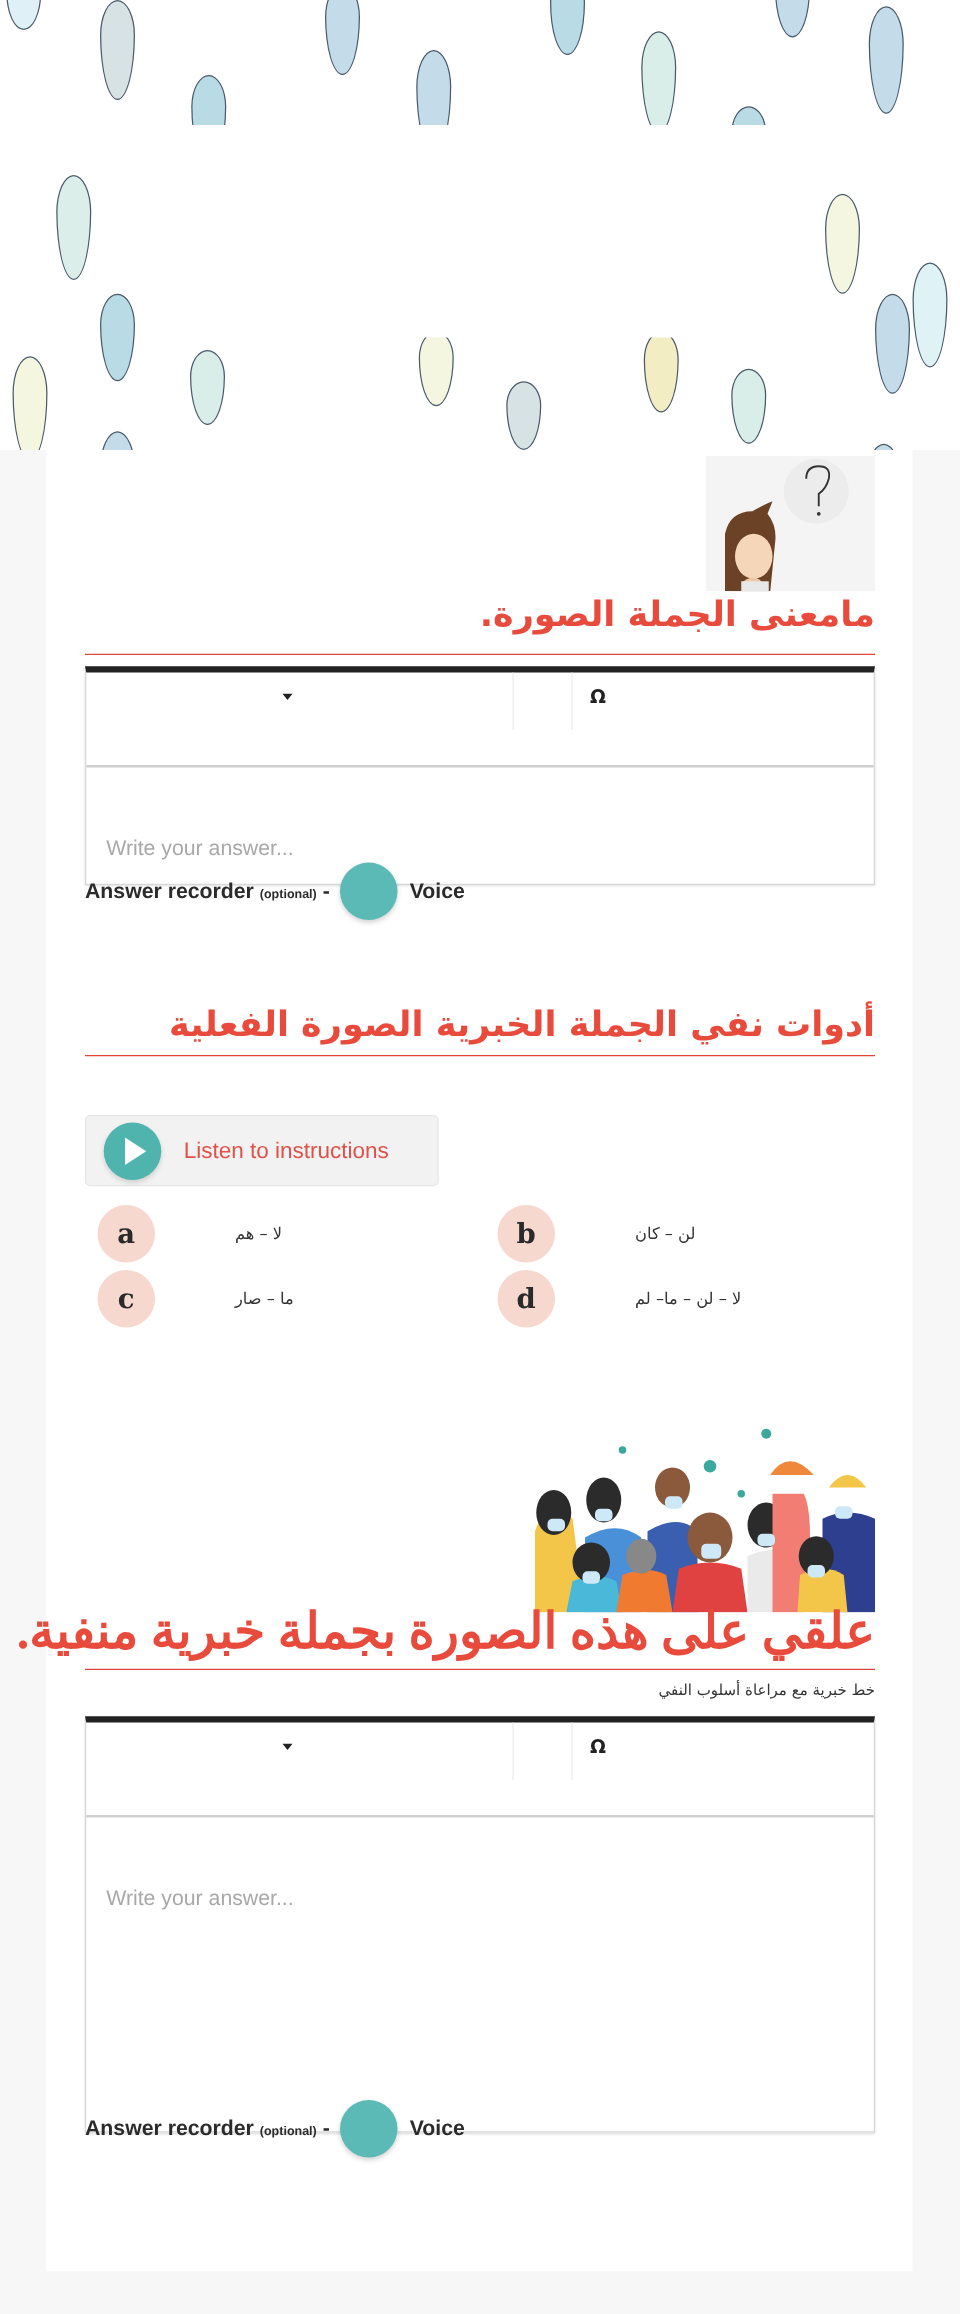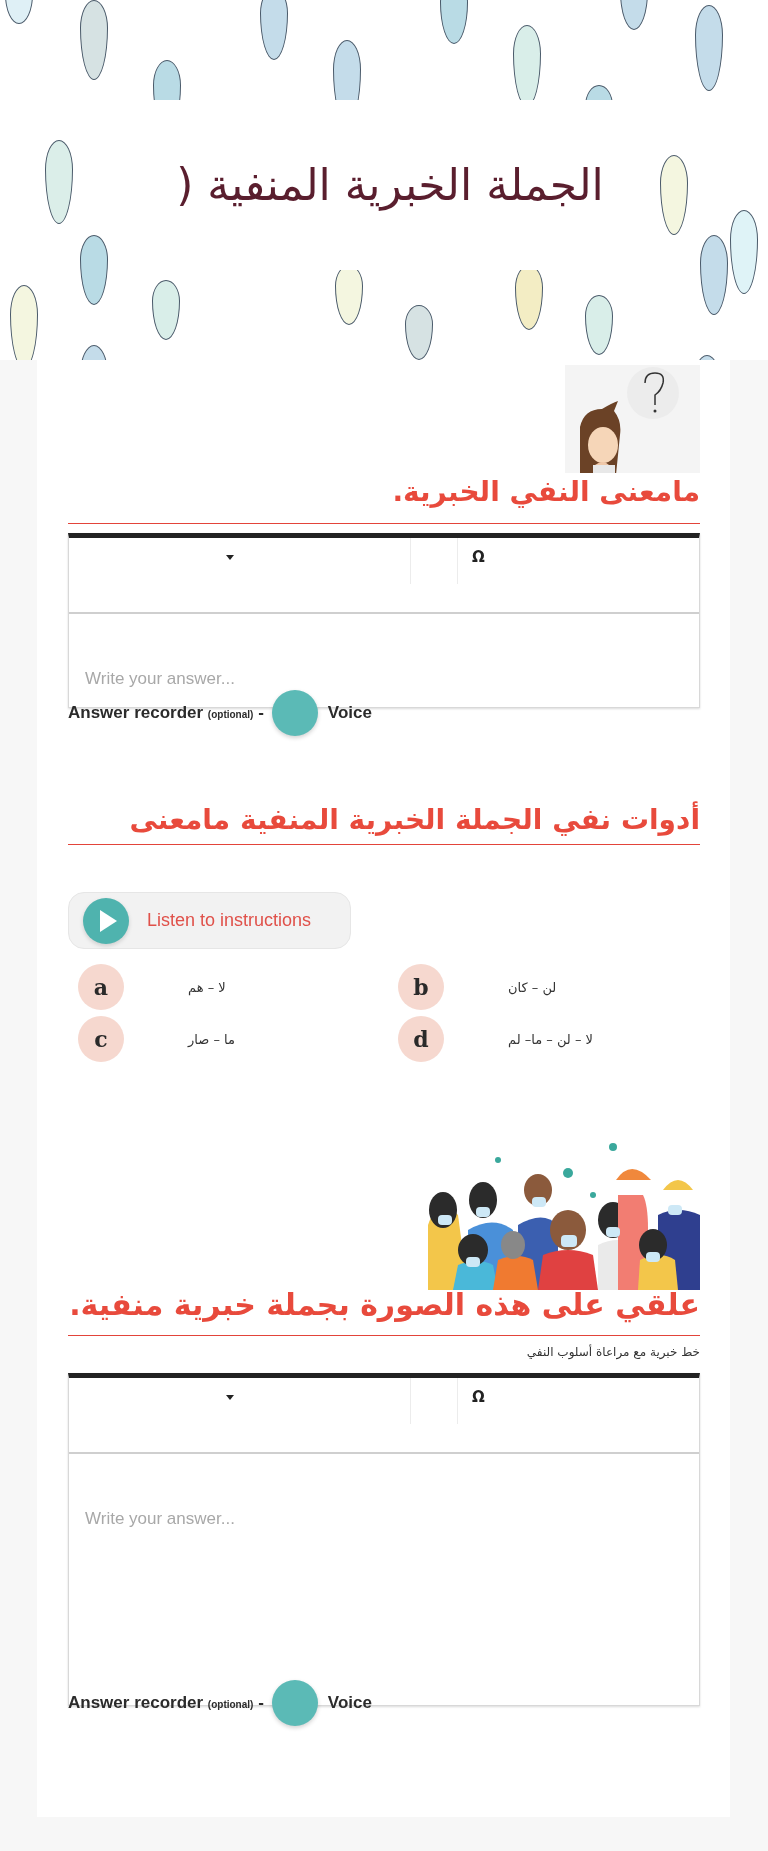--- a/index.html
+++ b/index.html
@@ -63,21 +63,21 @@
   .recorder { display: flex; align-items: center; height: 46px; }
   .rec-label { font-family: "Liberation Sans", sans-serif; font-weight: bold; font-size: 17px; color: #2b2b2b; }
   .rec-opt { font-size: 10px; font-weight: bold; }
   .rec-btn {
     width: 46px; height: 46px; border-radius: 50%; background: #5bbab6;
     margin: 0 10px 0 8px; box-shadow: 0 2px 4px rgba(0,0,0,0.18);
   }
 
   .listen-btn {
     width: 283px; height: 57px; background: #f2f2f2; border: 1px solid #e6e6e6;
-    border-radius: 16px; display: flex; align-items: center; padding-left: 14px;
+    border-radius: 4px; display: flex; align-items: center; padding-left: 14px;
   }
   .play-circ {
     width: 46px; height: 46px; border-radius: 50%; background: #4fb3ae;
     display: flex; align-items: center; justify-content: center; margin-right: 18px;
     box-shadow: 0 2px 4px rgba(0,0,0,0.15);
   }
   .play-tri {
     width: 0; height: 0; margin-left: 5px;
     border-top: 11px solid transparent; border-bottom: 11px solid transparent;
     border-left: 17px solid #ffffff;
@@ -127,41 +127,40 @@
   <div class="drop" style="left:80px;top:235px;background:#b9dbe5;height:70px;"></div>
   <div class="drop" style="left:700px;top:235px;background:#c4dcea;height:80px;"></div>
   <div class="drop" style="left:335px;top:265px;background:#f4f6e0;height:60px;"></div>
   <div class="drop" style="left:515px;top:265px;background:#f3edc4;height:65px;"></div>
   <div class="drop" style="left:152px;top:280px;background:#d9eee9;height:60px;"></div>
   <div class="drop" style="left:585px;top:295px;background:#d9eee9;height:60px;"></div>
   <div class="drop" style="left:405px;top:305px;background:#d6e2e3;height:55px;"></div>
 
   <div class="title-box">
     <div class="title-text">
-      <div>الجملة الخبرية المنفية (</div>
     </div>
   </div>
 </div>
 
 <div class="card">
 
   <div class="section" style="top:5px;">
     <div class="img-thinker" style="top:0;">
       <svg width="135" height="108" viewBox="0 0 135 108">
         <rect width="135" height="108" fill="#f4f4f4"></rect>
         <circle cx="88" cy="28" r="26" fill="#ececec"></circle>
         <path d="M80 18 q0 -10 10 -10 q10 0 8 10 q-2 8 -8 12 l0 10" stroke="#333" stroke-width="1.5" fill="none"></path>
         <circle cx="90" cy="46" r="1.5" fill="#333"></circle>
         <path d="M15 108 L15 62 q4 -18 22 -18 q10 -6 16 -8 l-4 10 q8 10 6 24 l-4 40 z" fill="#6b4226"></path>
         <ellipse cx="38" cy="80" rx="15" ry="18" fill="#f6d6b8"></ellipse>
         <path d="M30 100 q8 -6 14 0 l0 8 l-14 0 z" fill="#f0c8a8"></path>
         <rect x="28" y="100" width="22" height="8" fill="#e8e8e8"></rect>
       </svg>
     </div>
-    <div class="q-title" style="position:absolute;top:107px;right:0;">مامعنى النفي الخبرية.</div>
+    <div class="q-title" style="position:absolute;top:107px;right:0;">مامعنى الجملة الصورة.</div>
     <div class="separator" style="position:absolute;top:158px;"></div>
 
     <div class="editor" style="position:absolute;top:168px;width:632px;">
       <div class="toolbar">
         <span class="tb-caret"></span>
         <span class="tb-divider" style="left:341px;"></span>
         <span class="tb-divider" style="left:388px;"></span>
         <span class="tb-omega">Ω</span>
       </div>
       <div class="answer-area">Write your answer...</div>
@@ -172,21 +171,21 @@
         <span>Answer recorder</span>
         <span class="rec-opt">(optional)</span>
         <span>-</span>
       </span>
       <span class="rec-btn"></span>
       <span class="rec-label">Voice</span>
     </div>
   </div>
 
   <div class="section" style="top:440px;">
-    <div class="q-title" style="position:absolute;top:0;right:0;">أدوات نفي الجملة الخبرية المنفية مامعنى</div>
+    <div class="q-title" style="position:absolute;top:0;right:0;">أدوات نفي الجملة الخبرية الصورة الفعلية</div>
     <div class="separator" style="position:absolute;top:44px;"></div>
 
     <div class="listen-btn" style="position:absolute;top:92px;">
       <span class="play-circ">
           <span class="play-tri"></span>
         </span>
       <span class="listen-text">Listen to instructions</span>
     </div>
 
     <div class="options" style="position:absolute;top:164px;">
@@ -240,21 +239,21 @@
         <rect x="10" y="80" width="14" height="10" rx="4" fill="#cde8f6"></rect>
         <rect x="48" y="72" width="14" height="10" rx="4" fill="#cde8f6"></rect>
         <rect x="104" y="62" width="14" height="10" rx="4" fill="#cde8f6"></rect>
         <rect x="133" y="100" width="16" height="12" rx="4" fill="#cde8f6"></rect>
         <rect x="178" y="92" width="14" height="10" rx="4" fill="#cde8f6"></rect>
         <rect x="240" y="70" width="14" height="10" rx="4" fill="#cde8f6"></rect>
         <rect x="218" y="117" width="14" height="10" rx="4" fill="#cde8f6"></rect>
         <rect x="38" y="122" width="14" height="10" rx="4" fill="#cde8f6"></rect>
       </svg>
     </div>
-    <div class="q-title" style="position:absolute;top:150px;right:0;font-size:30px;">علقي على هذه الصورة بجملة خبرية منفية.</div>
+    <div class="q-title" style="position:absolute;top:150px;right:0;font-size:40px;font-family:Liberation Serif, serif;">علقي على هذه الصورة بجملة خبرية منفية.</div>
     <div class="separator" style="position:absolute;top:200px;"></div>
     <div class="q-desc" style="position:absolute;top:210px;right:0;">خط خبرية مع مراعاة أسلوب النفي</div>
 
     <div class="editor" style="position:absolute;top:238px;width:632px;">
       <div class="toolbar">
         <span class="tb-caret"></span>
         <span class="tb-divider" style="left:341px;"></span>
         <span class="tb-divider" style="left:388px;"></span>
         <span class="tb-omega">Ω</span>
       </div>

